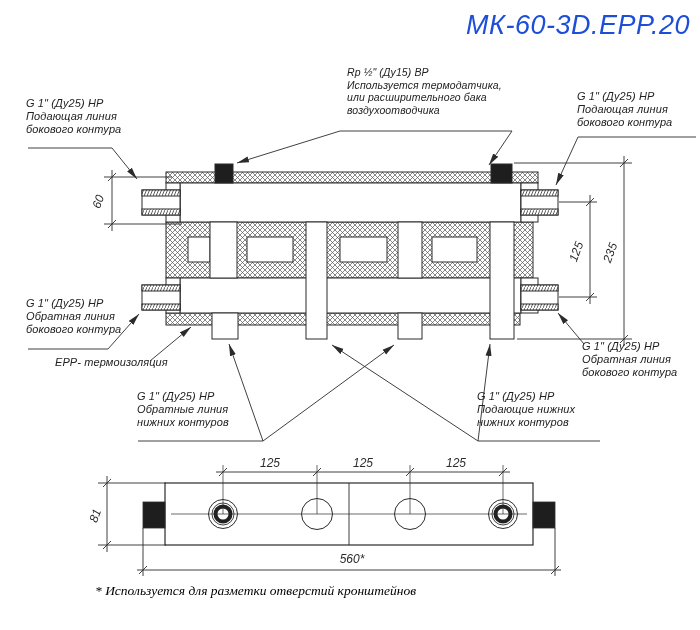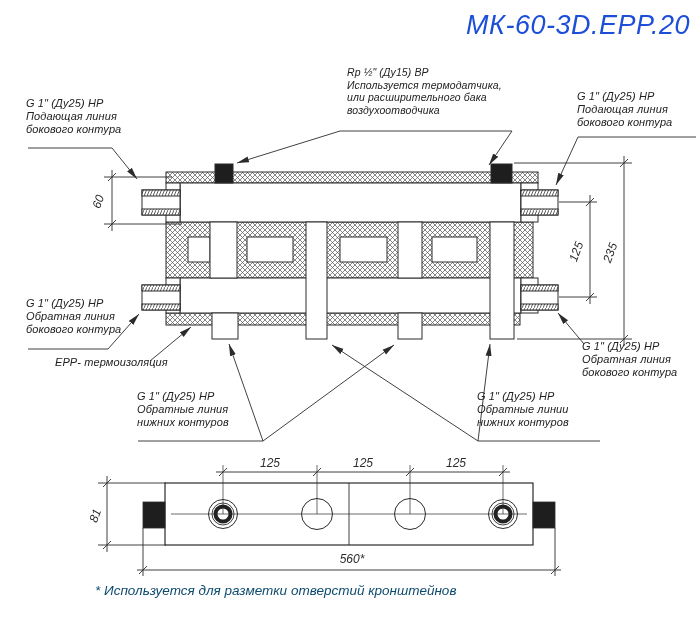--- a/index.html
+++ b/index.html
@@ -4,21 +4,21 @@
 <style>
   html,body{margin:0;padding:0;background:#fff;}
   #stage{position:relative;width:700px;height:630px;background:#fff;overflow:hidden;
          font-family:"Liberation Sans",sans-serif;}
   #drawing{position:absolute;left:0;top:0;}
   .anno{position:absolute;font-style:italic;font-size:11px;line-height:13px;
         color:#222;white-space:nowrap;letter-spacing:0.1px;}
   .anno.small{font-size:10.5px;line-height:12.5px;}
   #title{position:absolute;left:460px;top:10px;width:230px;text-align:right;
          font-style:italic;font-size:27px;color:#1d4ed8;letter-spacing:0.5px;}
-  #footnote{position:absolute;left:95px;top:583px;font-style:italic;font-size:13.5px;color:#0c4a6e;}
+  #footnote{position:absolute;left:95px;top:583px;font-style:italic;font-size:13.5px;color:#000000;font-family:Liberation Serif, serif;}
   svg text{font-family:"Liberation Sans",sans-serif;font-style:italic;fill:#2b2b2b;font-size:12px;}
 </style>
 </head>
 <body>
 
 <div id="stage">
 
   <svg id="drawing" width="700" height="630" viewBox="0 0 700 630">
     <defs>
       <pattern id="ins" width="5" height="5" patternUnits="userSpaceOnUse">
@@ -220,18 +220,18 @@
   </div>
 
   <div class="anno" style="left:137px;top:390px;">
     <div>G 1" (Ду25) НР</div>
     <div>Обратные линия</div>
     <div>нижних контуров</div>
   </div>
 
   <div class="anno" style="left:477px;top:390px;">
     <div>G 1" (Ду25) НР</div>
-    <div>Обратные линии</div>
+    <div>Подающие нижних</div>
     <div>нижних контуров</div>
   </div>
 
   <div id="footnote">* Используется для разметки отверстий кронштейнов</div>
 </div>
 
 </body></html>

